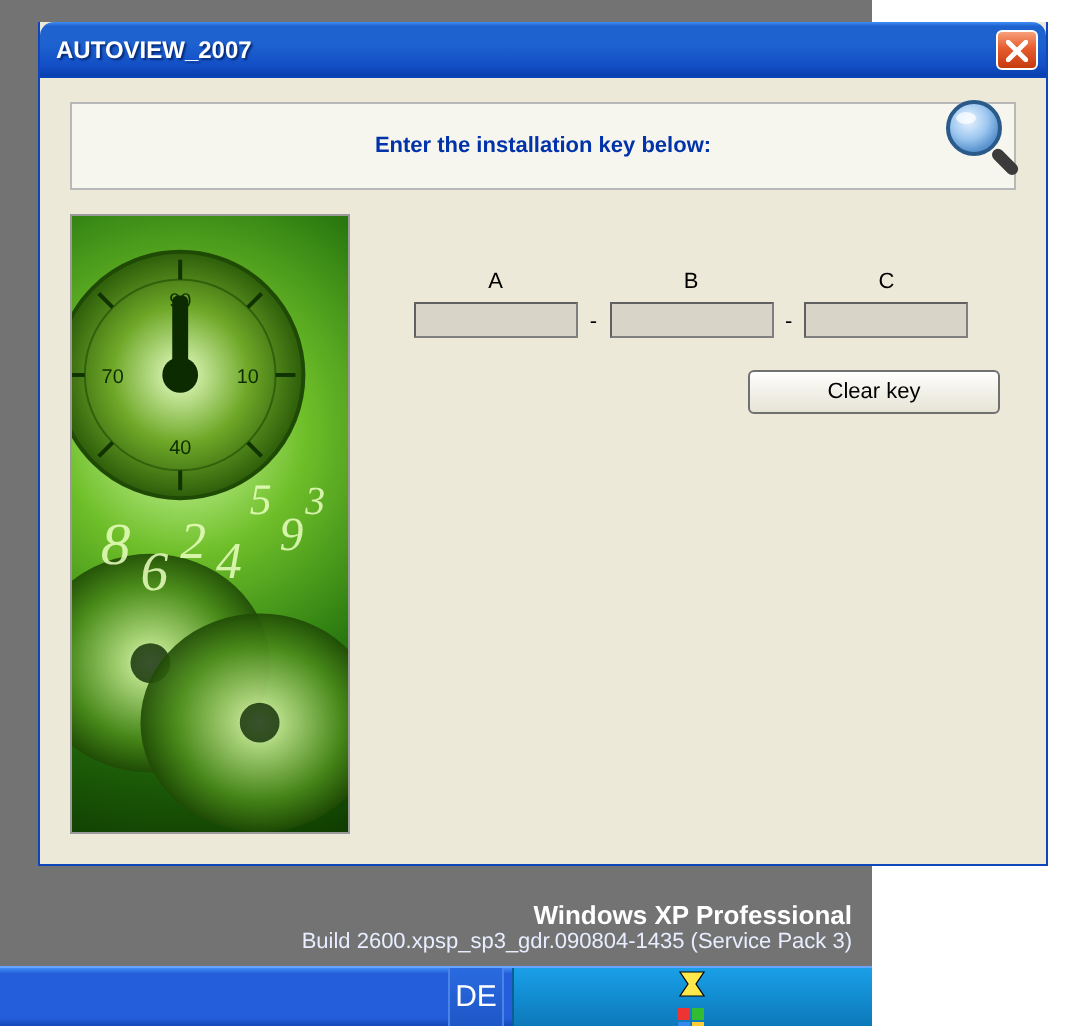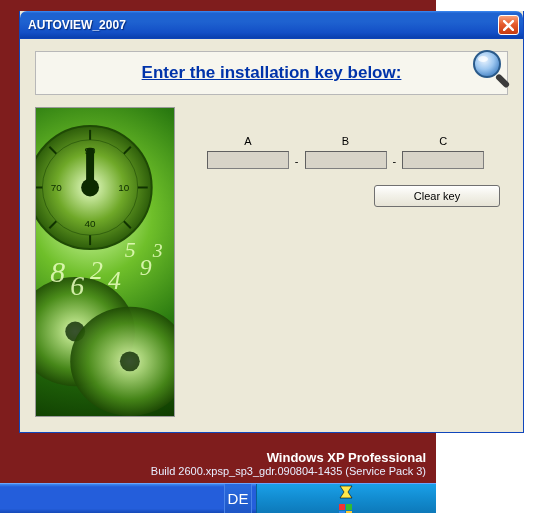--- a/index.html
+++ b/index.html
@@ -7,21 +7,21 @@
     padding: 0;
     width: 543px;
     height: 513px;
     overflow: hidden;
     font-family: Tahoma, "Segoe UI", sans-serif;
     font-size: 11px;
   }
   .desktop {
     width: 436px;
     height: 513px;
-    background: #7f1d1d;
+    background: #737373;
     position: relative;
   }
 
   
   .window {
     position: absolute;
     left: 19px;
     top: 11px;
     width: 505px;
     height: 422px;
@@ -78,22 +78,21 @@
     border: 1px solid #b8b8b8;
     background: #f7f6ee;
     box-sizing: border-box;
     display: flex;
     align-items: center;
     justify-content: center;
   }
   .header-strip .prompt {
     color: #0033aa;
     font-weight: bold;
-    font-size: 17px;
-    text-decoration: underline;
+    font-size: 11px;
   }
   .magnifier {
     position: absolute;
     right: -6px;
     top: -6px;
     width: 44px;
     height: 44px;
   }
 
   .body-area {

